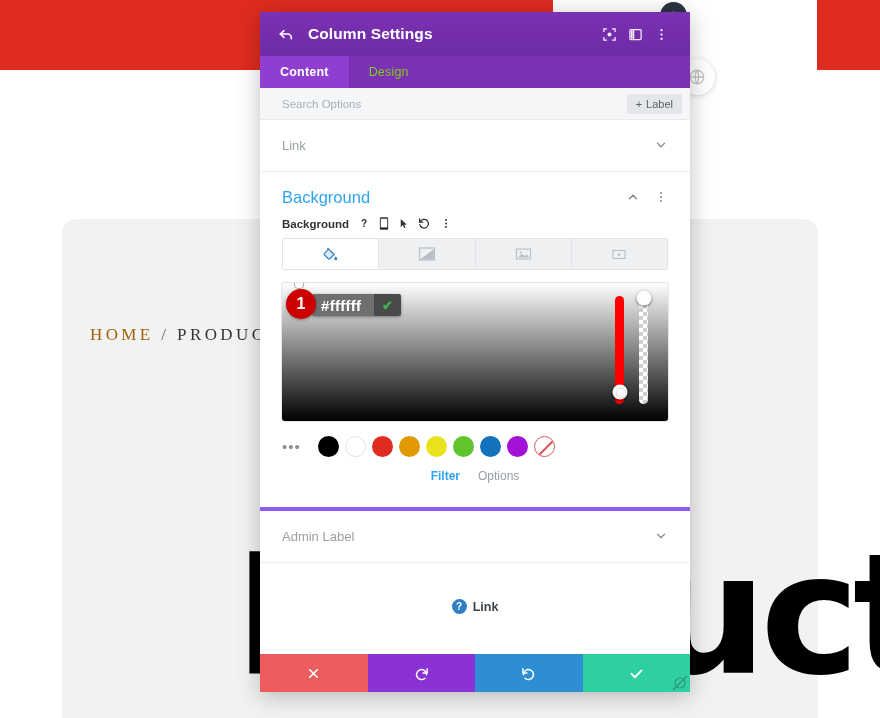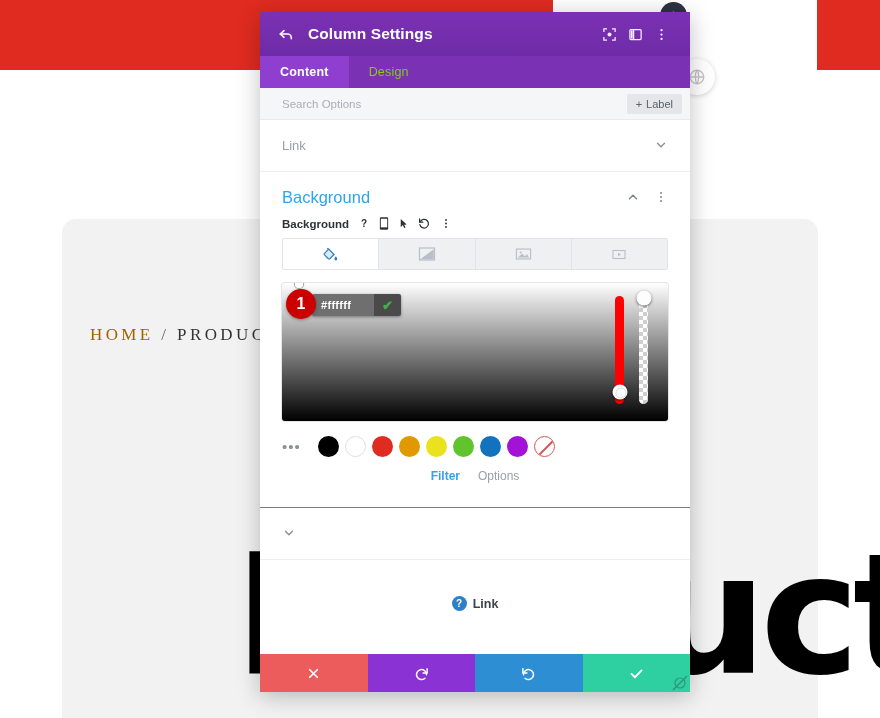--- a/index.html
+++ b/index.html
@@ -159,21 +159,21 @@
     display: flex; align-items: center;
     padding: 0 22px;
     border-bottom: 1px solid #eceef0;
     background: #ffffff;
   }
   .acc-label { flex: 1; font-size: 13px; color: #9aa0a6; }
   .chev { color: #8b9096; font-size: 13px; line-height: 1; }
 
   #bg-section {
     background: #ffffff;
-    border-bottom: 1px solid #8b5cf6;
+    border-bottom: 4px solid #8b5cf6;
     padding-bottom: 10px;
   }
   #bg-head {
     display: flex; align-items: center;
     padding: 16px 22px 10px 22px;
   }
   #bg-head .t { flex: 1; font-size: 16.5px; color: #2ea3f2; }
   #bg-head .ic { color: #8b9096; font-size: 12px; margin-left: 14px; line-height:1;}
 
   #bg-sub {
@@ -224,21 +224,21 @@
   }
   #hex-chip {
     position: absolute; left: 30px; top: 11px;
     display: flex; align-items: stretch;
     height: 22px; border-radius: 2px; overflow: hidden;
     box-shadow: 0 1px 3px rgba(0,0,0,.4);
     z-index: 3;
   }
   #hex-value {
     background: #6f6f6f; color: #ffffff;
-    font-size: 11px; font-weight: 700;
+    font-size: 15px; font-weight: 700;
     letter-spacing: .3px;
     padding: 0 9px; display: flex; align-items: center;
     min-width: 62px;
   }
   #hex-ok {
     background: #4a4a4a; width: 27px;
     display: flex; align-items: center; justify-content: center;
     color: #39b54a; font-size: 13px; font-weight: 700;
   }
   #badge-1 {
@@ -547,20 +547,21 @@
       <span class="swatch none"></span>
     </div>
 
     <div id="saved-recent">
       <span class="sv">Filter</span>
       <span class="rc">Options</span>
     </div>
   </div>
 
   <div class="acc-row">
+    <span class="acc-label">Admin Label</span>
     <span class="chev">
       <svg width="14" height="14" viewBox="0 0 24 24" fill="none" stroke="#8b9096" stroke-width="2.4" stroke-linecap="round">
         <path d="M6 9l6 6 6-6"></path>
       </svg>
     </span>
   </div>
 
   <div id="help-row">
     <span id="help-icon">?</span>
     <span>Link</span>

